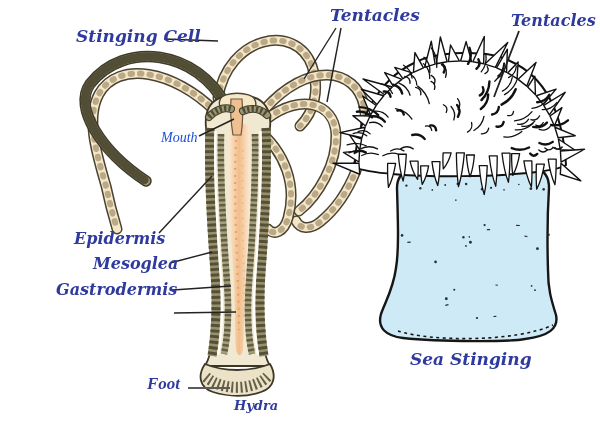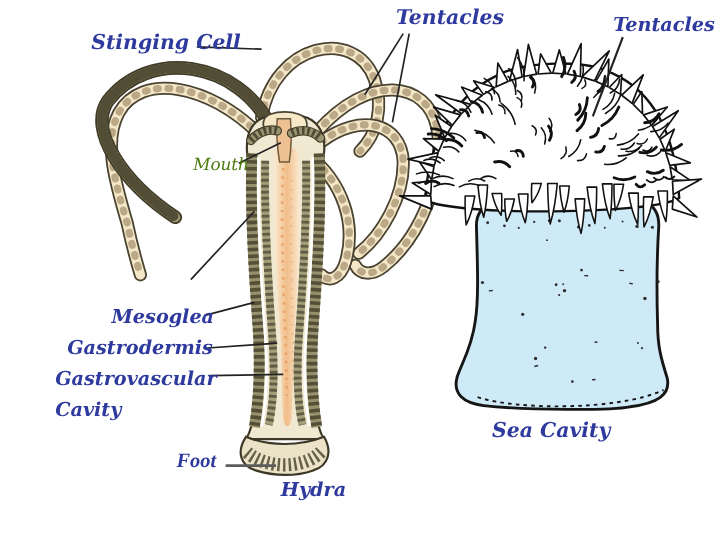--- a/index.html
+++ b/index.html
@@ -8,27 +8,27 @@
     font-family:"DejaVu Serif",serif;
   }
   #scene{position:absolute;left:0;top:0;}
   .lbl{
     position:absolute;font-family:"DejaVu Serif",serif;font-style:italic;font-weight:bold;
     color:var(--label-blue,#2f3a9e);white-space:nowrap;line-height:1.2;
   }
   #lbl-stinging      {left:60px;  top:26px;  font-size:17px;margin-left:16px;}
   #lbl-tent-h        {left:330px; top:5px;   font-size:17px;}
   #lbl-tent-a        {left:511px; top:11px;  font-size:16px;}
-  #lbl-mouth         {left:161px; top:130px; font-size:14px;font-weight:normal;color:#4d7c0f;}
+  #lbl-mouth         {left:161px; top:130px; font-size:14px;font-weight:normal;color:#1d4ed8;font-family:Liberation Serif, serif;}
   #lbl-epidermis     {left:74px;  top:229px; font-size:16px;}
   #lbl-mesoglea      {left:93px;  top:254px; font-size:16px;}
   #lbl-gastrodermis  {left:56px;  top:280px; font-size:16px;}
   #lbl-gastrovascular{left:46px;  top:303px; font-size:16px;white-space:normal;width:134px;line-height:1.6;}
   #lbl-foot          {left:147px; top:374px; font-size:17px;font-family:Liberation Serif, serif;}
-  #lbl-hydra         {left:234px; top:398px; font-size:16px;}
+  #lbl-hydra         {left:234px; top:398px; font-size:13px;}
   #lbl-sea-anemone   {left:410px; top:349px; font-size:17px;}
   #lbl-coelenterata  {left:8px;   top:414px; font-size:18px;color:var(--title-maroon,#7c1a24);}
 </style>
 </head>
 <body>
 
 <div id="stage">
 
   <svg id="scene" width="600" height="446" viewBox="0 0 600 446">
     <defs>
@@ -289,19 +289,19 @@
       <line x1="173" y1="290" x2="231" y2="286"></line>
       <line x1="174" y1="313" x2="236" y2="312"></line>
       <line x1="188" y1="388" x2="230" y2="388" stroke="#5c5c5c" stroke-width="2.2"></line>
     </g>
   </svg>
 
   <div class="lbl" id="lbl-stinging">Stinging Cell</div>
   <div class="lbl" id="lbl-tent-h">Tentacles</div>
   <div class="lbl" id="lbl-tent-a">Tentacles</div>
   <div class="lbl" id="lbl-mouth">Mouth</div>
+  <div class="lbl" id="lbl-epidermis">Epidermis</div>
   <div class="lbl" id="lbl-gastrodermis">Gastrodermis</div>
   <div class="lbl" id="lbl-mesoglea">Mesoglea</div>
-  <div class="lbl" id="lbl-gastrovascular">Gastrovascular Cavity</div>
   <div class="lbl" id="lbl-foot">Foot</div>
   <div class="lbl" id="lbl-hydra">Hydra</div>
-  <div class="lbl" id="lbl-sea-anemone">Sea Cavity</div>
+  <div class="lbl" id="lbl-sea-anemone">Sea Stinging</div>
 </div>
 
 </body></html>

